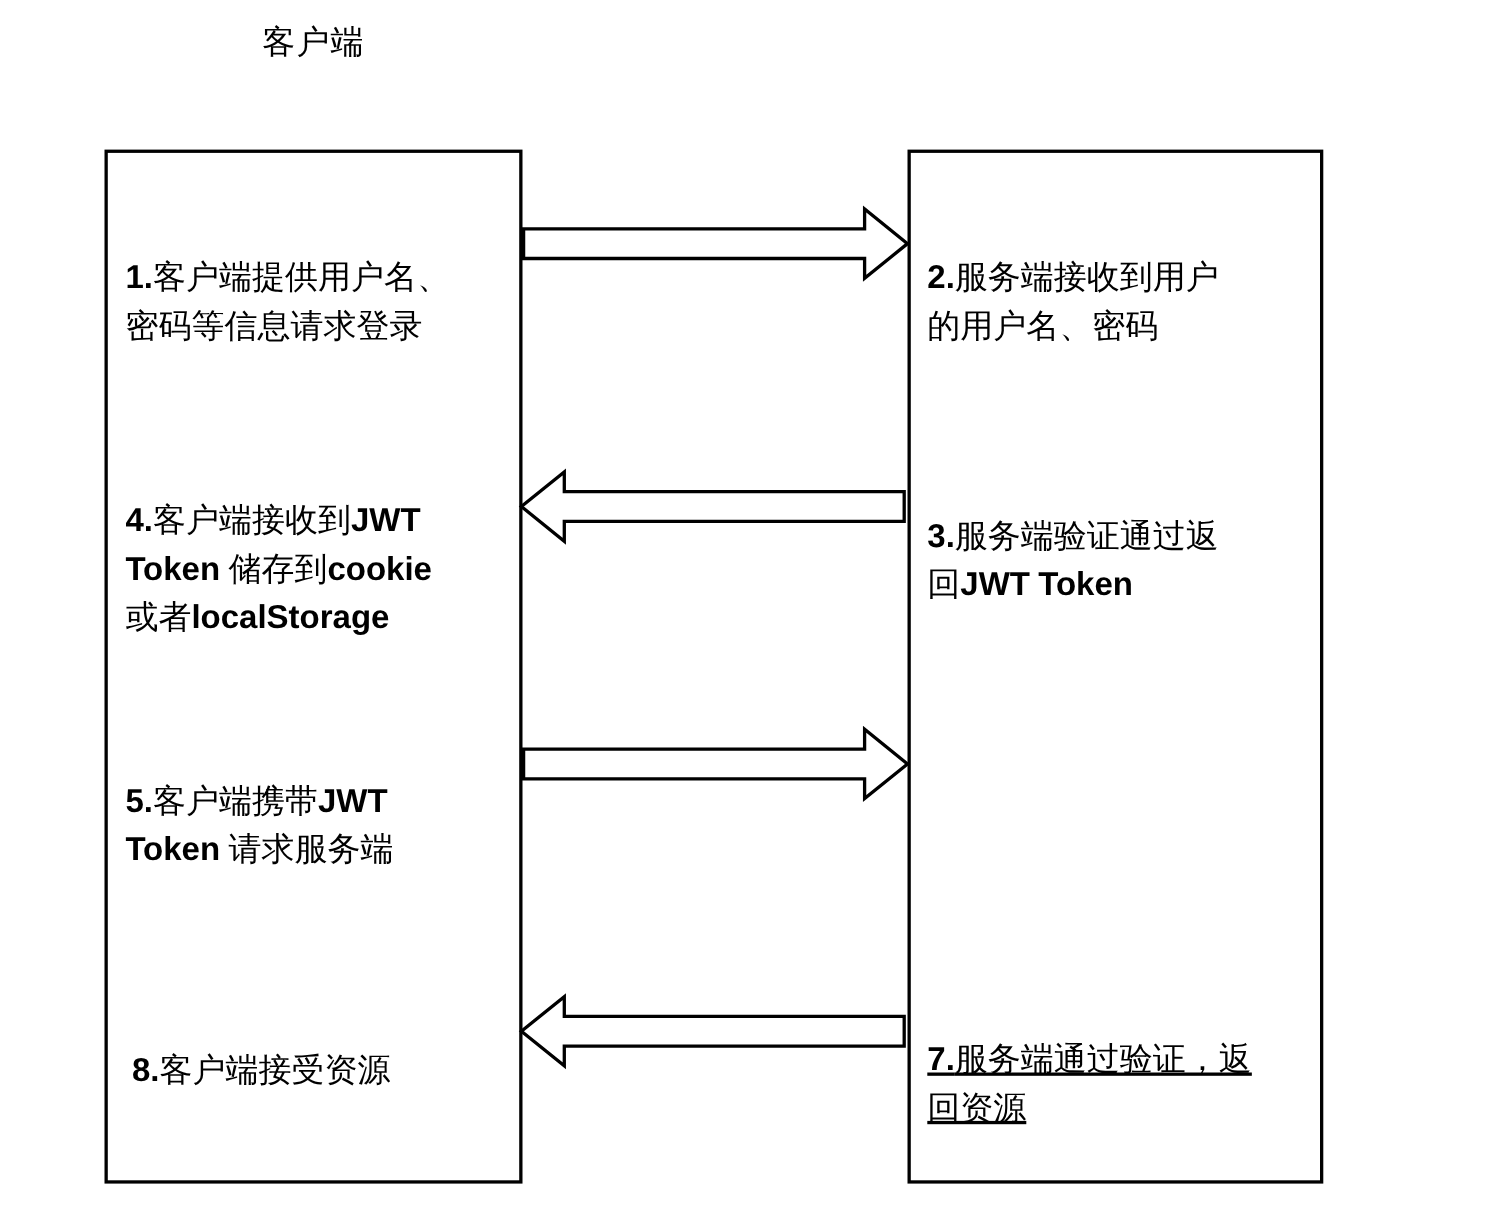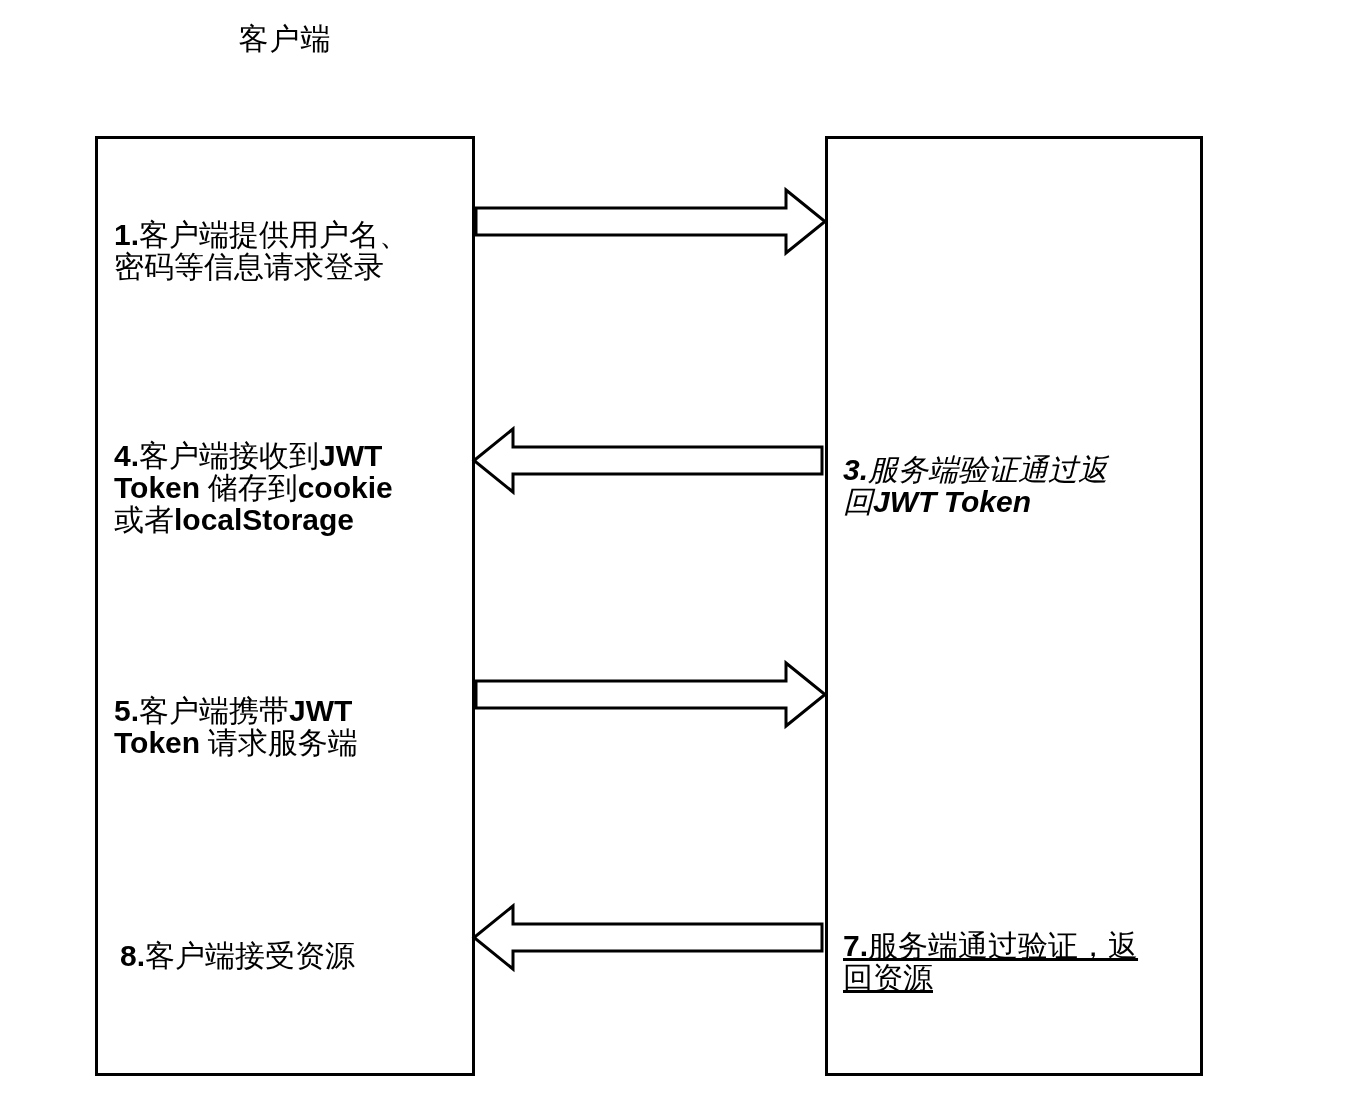--- a/index.html
+++ b/index.html
@@ -63,37 +63,37 @@
     width: 378px;
     height: 940px;
   }
 
   
   .step-text {
     position: absolute;
     color: #000000;
     font-family: "Liberation Serif", "DejaVu Serif", serif;
     font-size: 30px;
-    line-height: 32px;
+    line-height: 44px;
     white-space: pre-line;
     text-align: left;
   }
   .step-text .num,
   .step-text .latin {
     font-family: "Liberation Sans", "DejaVu Sans", sans-serif;
     font-weight: bold;
   }
 
   #step1-text { left: 114px; top: 187px;  width: 352px; }
   #step4-text { left: 114px; top: 408px;  width: 352px; }
   #step5-text { left: 114px; top: 663px;  width: 352px; }
   #step8-text { left: 120px; top: 908px;  width: 352px; }
 
   #step2-text { left: 843px; top: 187px;  width: 352px; }
-  #step3-text { left: 843px; top: 422px;  width: 352px; font-style: italic; }
+  #step3-text { left: 843px; top: 422px;  width: 352px; }
   #step6-text { left: 843px; top: 637px;  width: 352px; }
   #step7-text { left: 843px; top: 898px;  width: 352px; text-decoration: underline; }
 
   
   .arrow {
     position: absolute;
     left: 0;
     top: 0;
   }
   .arrow polygon {
@@ -144,20 +144,24 @@
 
   <div class="step-text" id="step5-text">
     <span class="num">5.</span><span>客户端携带<span class="latin">JWT</span>
 <span class="latin">Token</span> 请求服务端</span>
   </div>
 
   <div class="step-text" id="step8-text">
     <span class="num">8.</span><span>客户端接受资源</span>
   </div>
 
+  <div class="step-text" id="step2-text">
+    <span class="num">2.</span><span>服务端接收到用户
+的用户名、密码</span>
+  </div>
 
   <div class="step-text" id="step3-text">
     <span class="num">3.</span><span>服务端验证通过返
 回<span class="latin">JWT</span> <span class="latin">Token</span></span>
   </div>
 
 
   <div class="step-text" id="step7-text">
     <span class="num">7.</span><span>服务端通过验证，返
 回资源</span>

